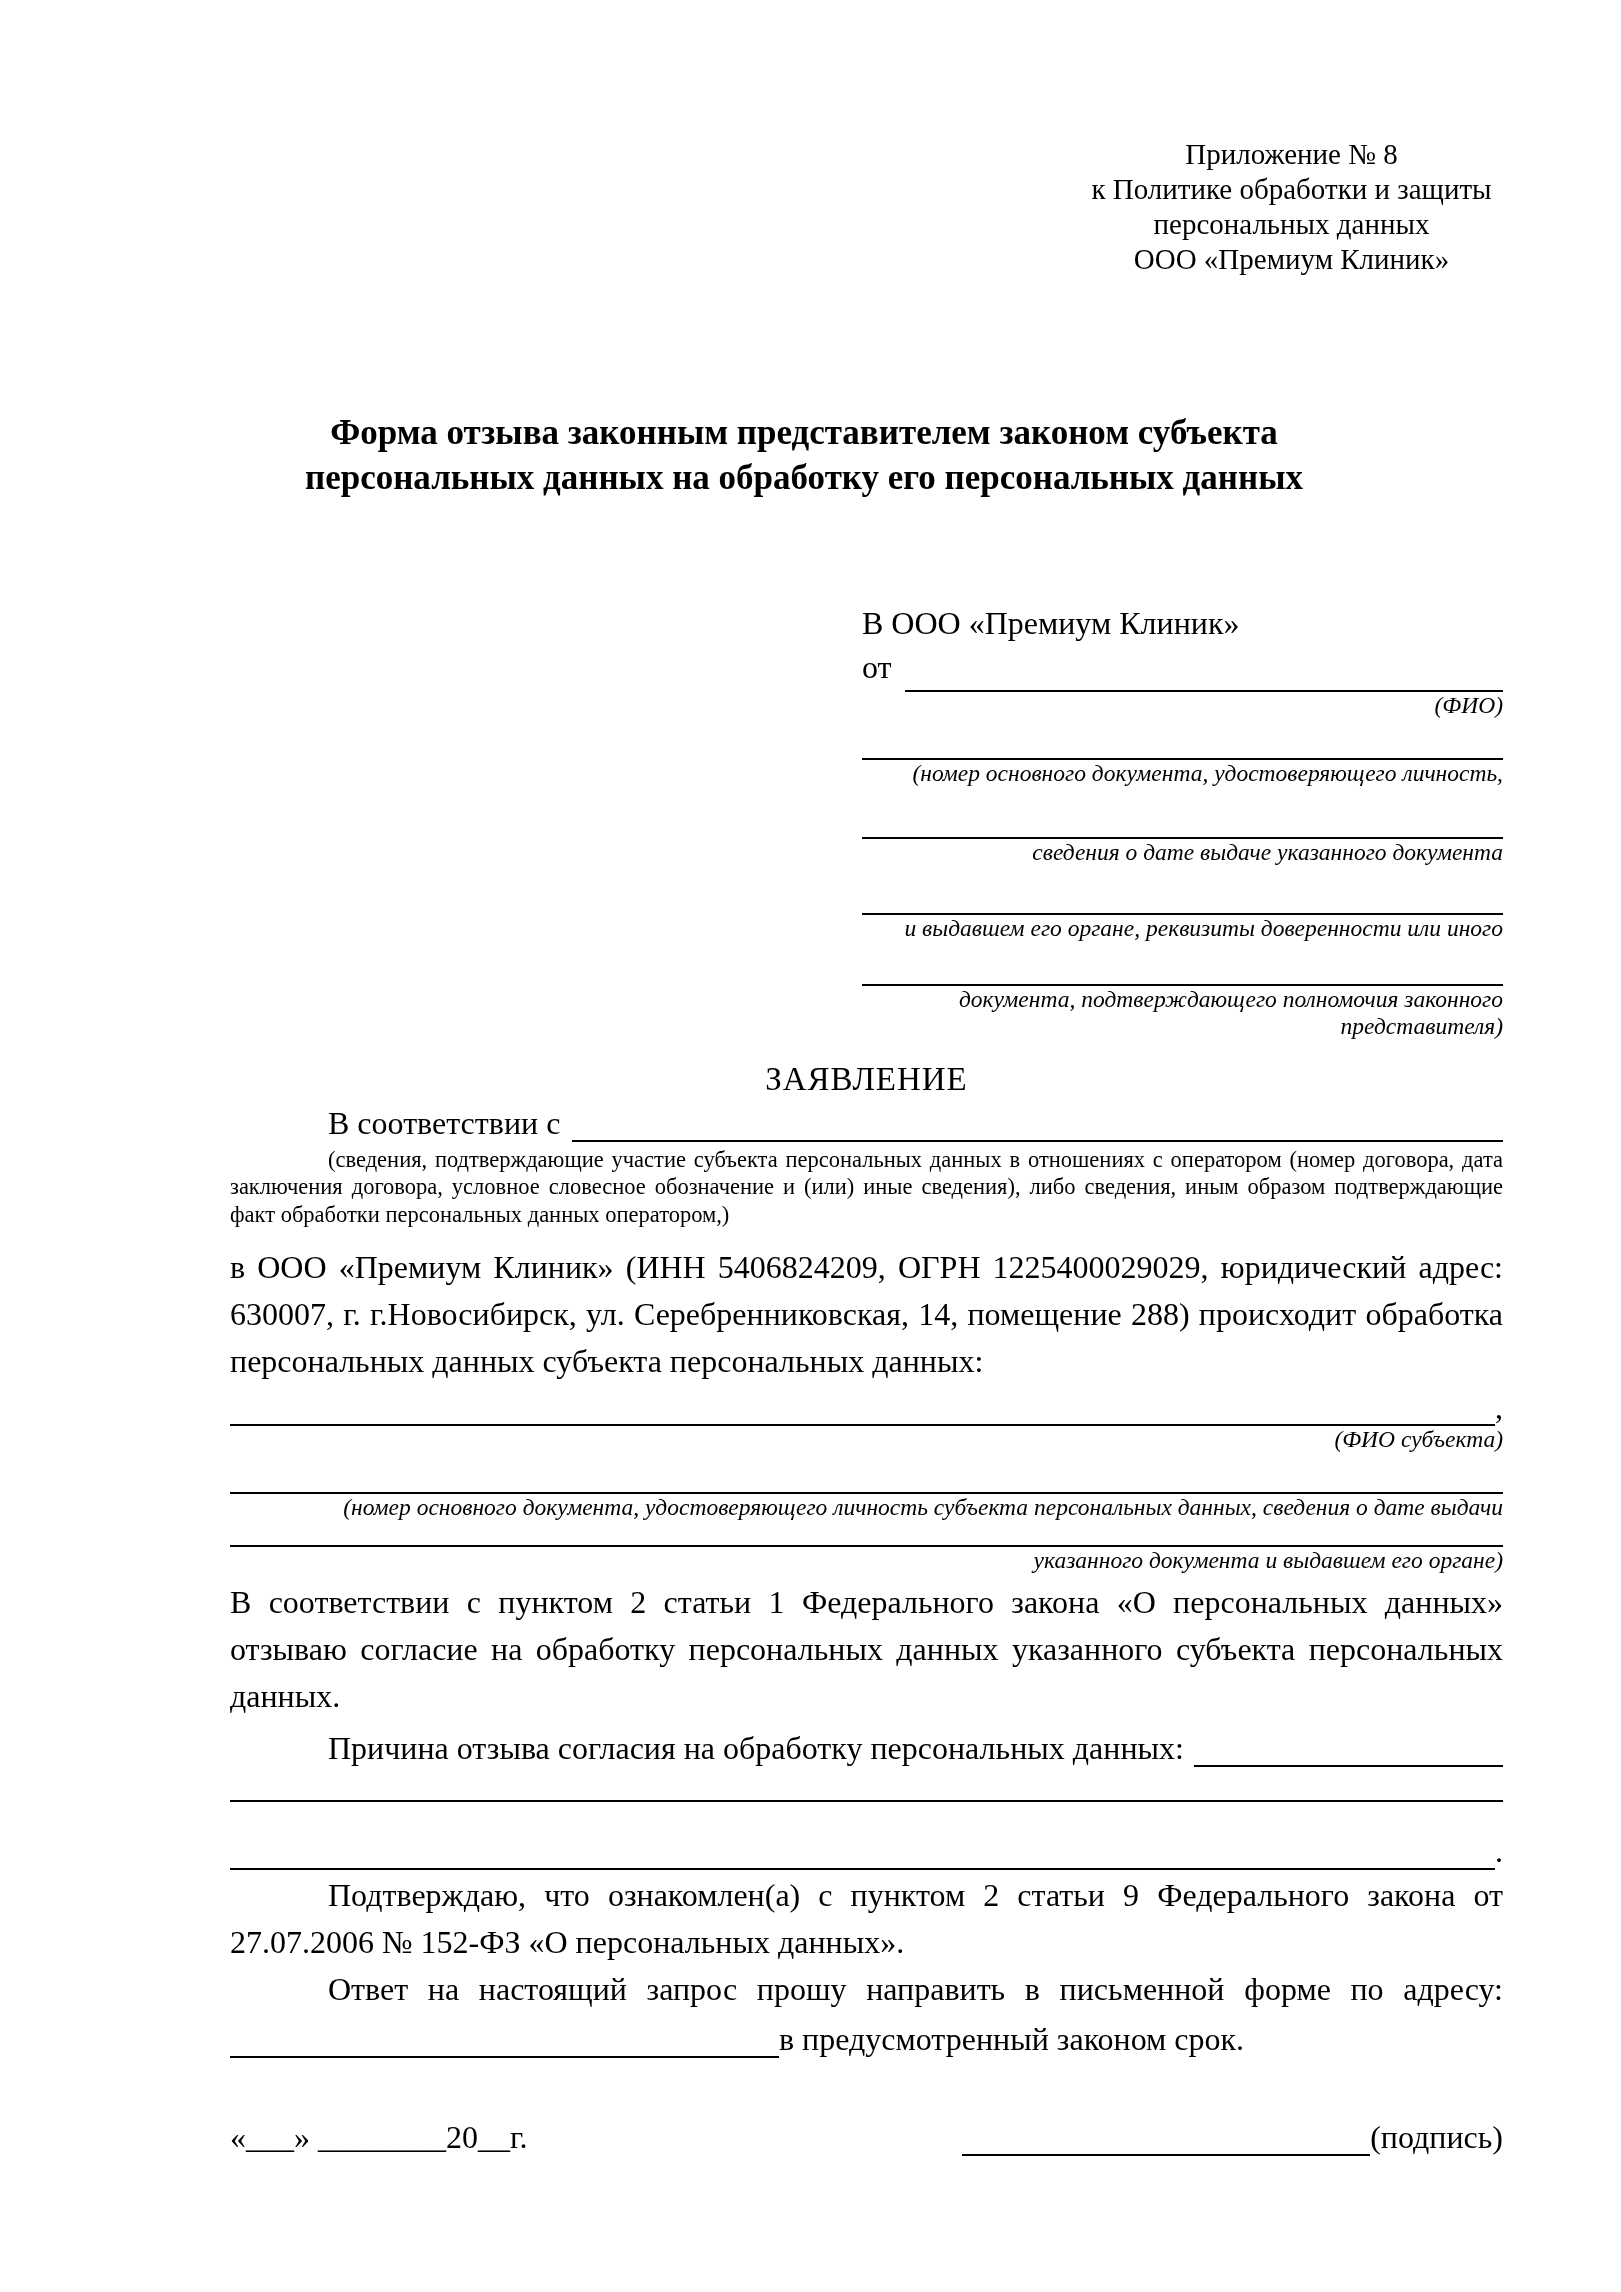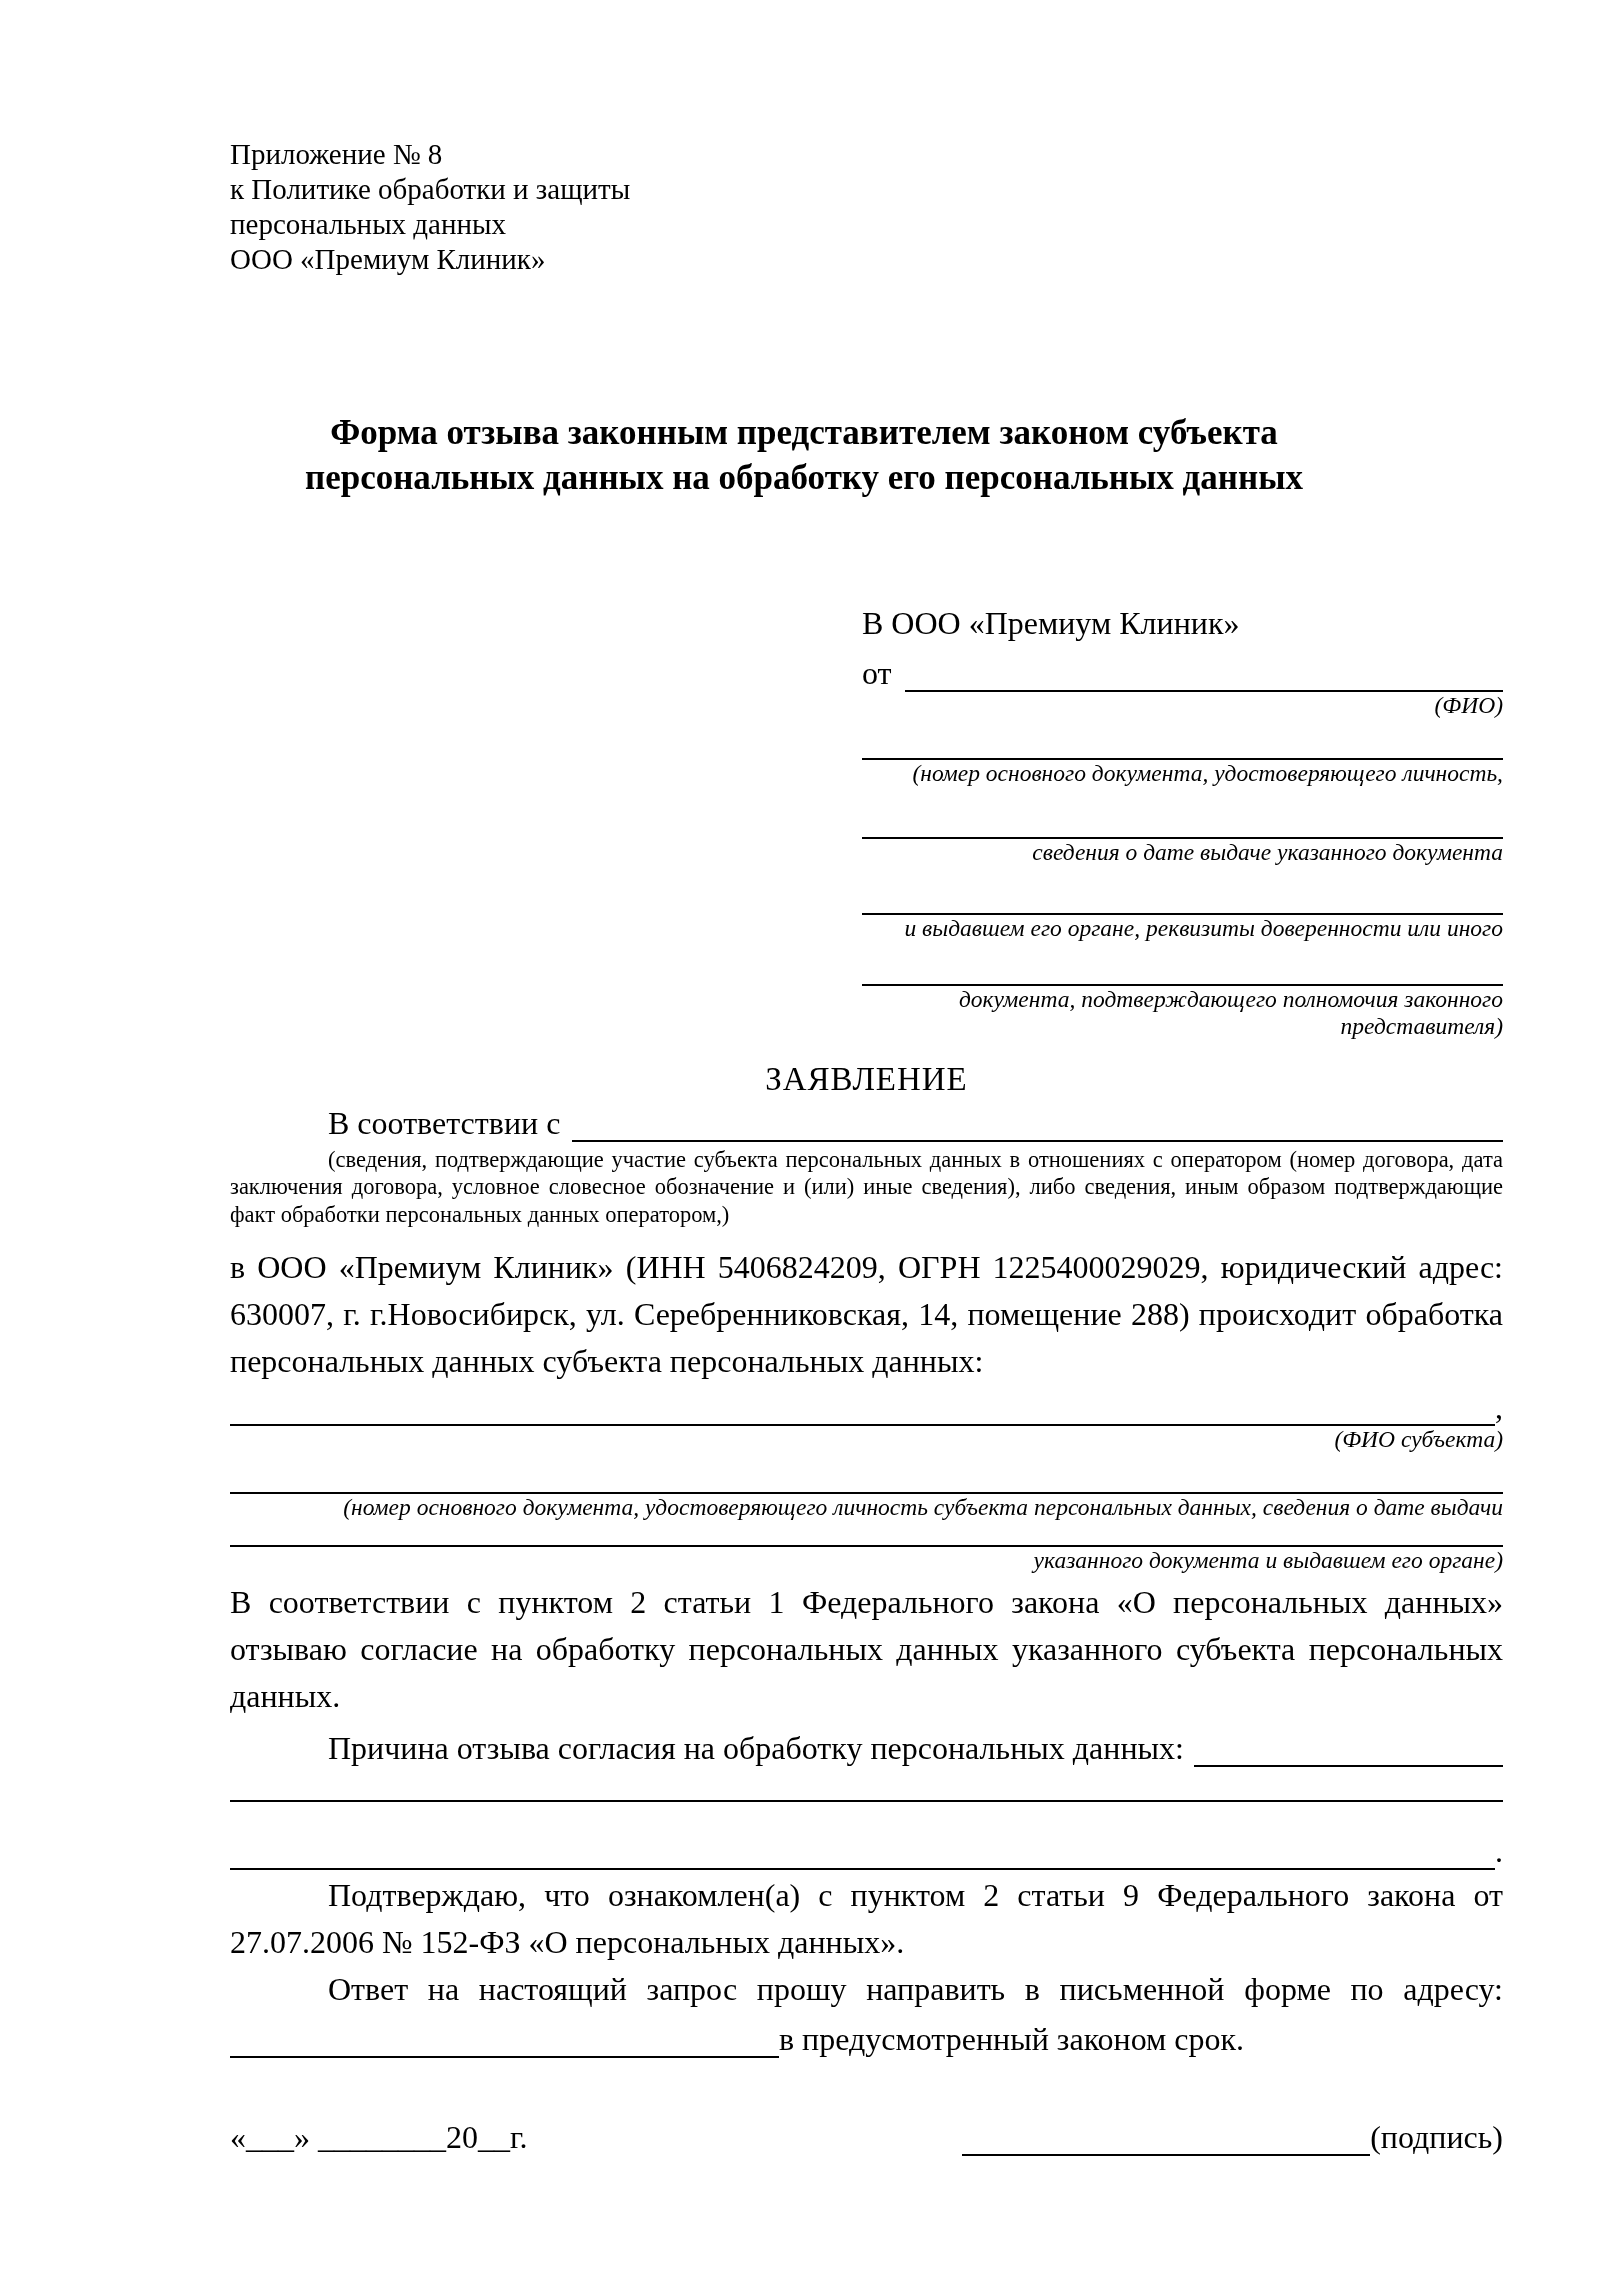--- a/index.html
+++ b/index.html
@@ -2,27 +2,27 @@
 <html><head>
 <meta charset="utf-8">
 <style>
   html,body{margin:0;padding:0;background:#ffffff;}
   .page{
     width:1621px;height:2293px;background:#ffffff;color:#000;
     font-family:"Liberation Serif","DejaVu Serif",serif;
     box-sizing:border-box;padding:137px 118px 0 230px;overflow:hidden;
   }
   
-  .hdr{font-size:29px;line-height:35px;}
+  .hdr{margin-left:850px;font-size:29px;line-height:35px;text-align:center;}
   
   .title{margin-top:133px;padding-right:125px;text-align:center;font-weight:bold;font-size:35px;line-height:45px;}
   
   .addr{margin-left:632px;margin-top:102px;font-size:32px;}
   .addr-to{line-height:43px;}
-  .row{display:flex;align-items:flex-end;}
+  .row{display:flex;}
   .from-row{height:43px;margin-top:3.9px;}
   .from-label{padding-right:13.7px;}
   .fill{flex:1 1 auto;border-bottom:2.9px solid #000;}
   .cap{font-size:23.5px;line-height:27.4px;text-align:right;font-style:italic;}
   .uline{border-bottom:2.9px solid #000;height:0;}
   .g1{margin-top:39px}.g2{margin-top:49px}.g3{margin-top:47px}.g4{margin-top:41px}
   
   .heading{margin-top:17.6px;text-align:center;font-size:33px;line-height:43px;letter-spacing:1px;}
   .intro-row{display:flex;align-items:flex-end;height:41px;padding-left:98px;font-size:32px;}
   .intro-row span{padding-right:11.8px;white-space:nowrap;text-align:center;}

